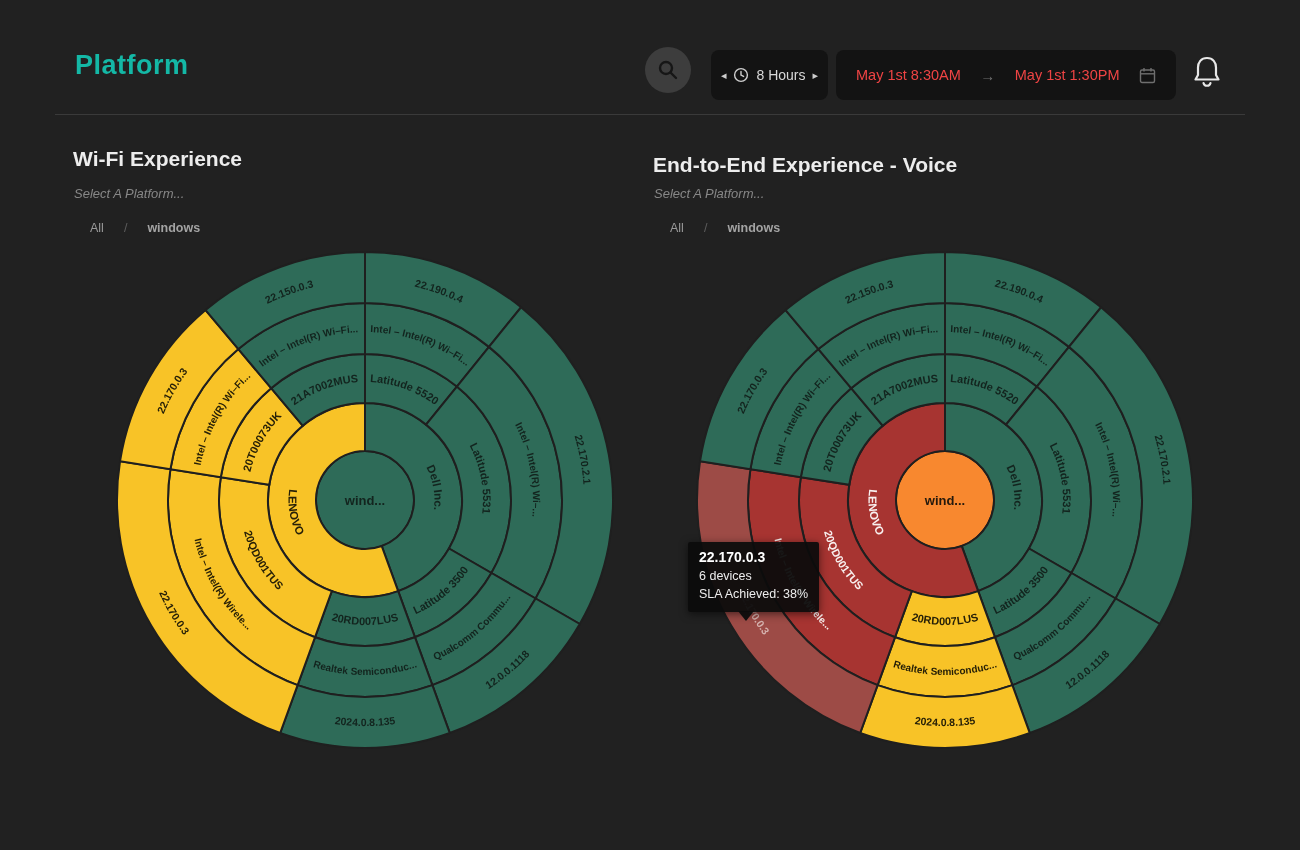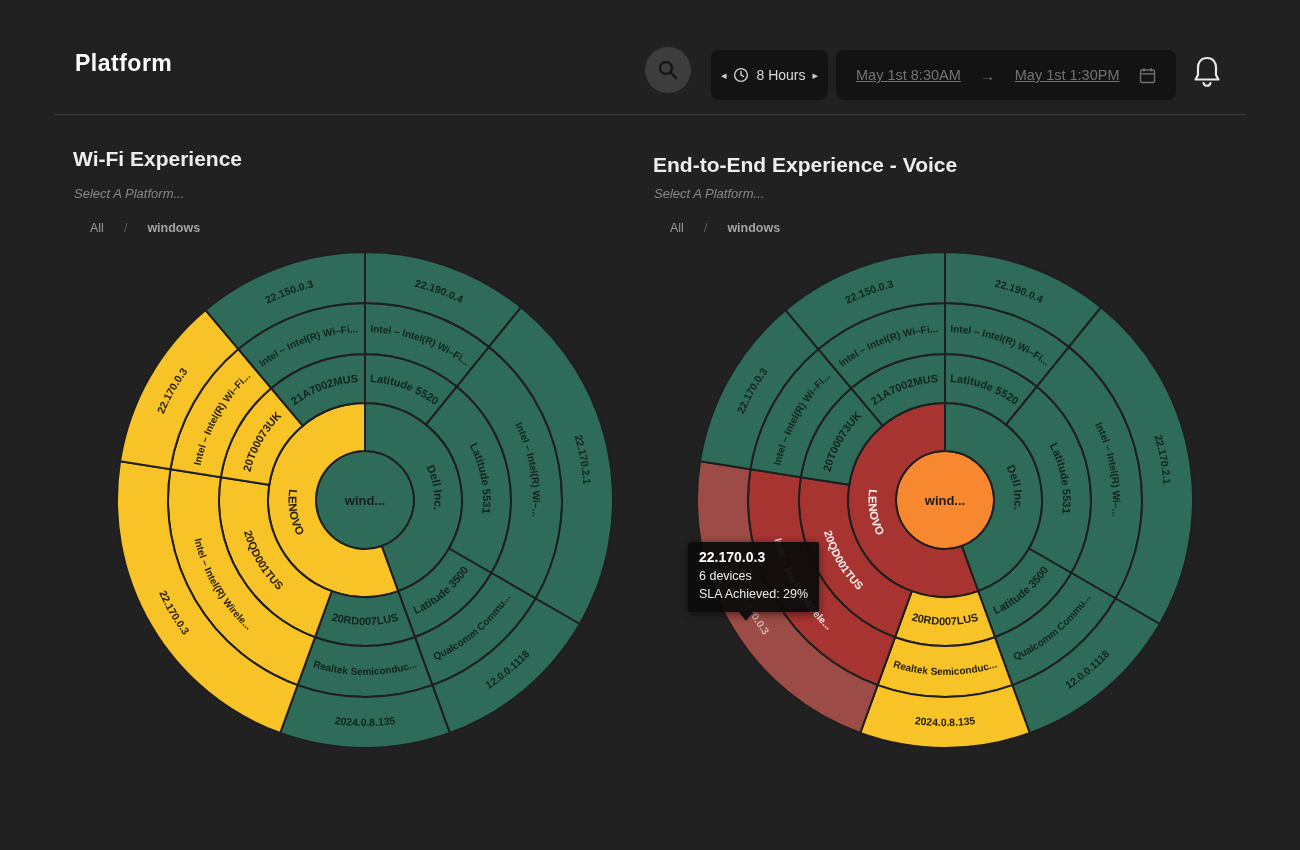--- a/index.html
+++ b/index.html
@@ -1,29 +1,29 @@
 <!DOCTYPE html>
 <html><head>
 <meta charset="utf-8">
 <style>
   html,body{margin:0;padding:0;background:#212121;}
   body{width:1300px;height:850px;position:relative;overflow:hidden;
        font-family:"Liberation Sans","DejaVu Sans",sans-serif;-webkit-font-smoothing:antialiased;}
   .abs{position:absolute;}
   
-  .page-title{left:75px;top:50px;font-size:23px;font-weight:600;color:#ffffff;letter-spacing:.5px;}
+  .page-title{left:75px;top:50px;font-size:27px;font-weight:600;color:#14b8a6;letter-spacing:.5px;}
   .header-divider{left:55px;right:55px;top:114px;height:1px;background:#3a3a3a;}
   .search-btn{left:645px;top:47px;width:46px;height:46px;border-radius:50%;background:#3d3d3d;
               display:flex;align-items:center;justify-content:center;cursor:pointer;}
   .pill{background:#131313;border-radius:8px;height:50px;display:flex;align-items:center;}
   .preset-pill{left:711px;top:50px;width:117px;justify-content:center;gap:7px;}
   .chev{color:#cdcdcd;font-size:11px;line-height:1;}
   .preset-label{color:#d9d9d9;font-size:14px;}
   .date-pill{left:836px;top:50px;width:340px;justify-content:space-between;padding:0 20px;box-sizing:border-box;}
-  .date-text{color:#737373;font-size:14.5px;text-decoration:underline;}
+  .date-text{color:#ef4444;font-size:14.5px;}
   .date-arrow{color:#6f6f6f;font-size:15px;}
   .bell-wrap{left:1190px;top:54px;width:34px;height:38px;cursor:pointer;}
   
   .chart-title{font-size:21px;font-weight:700;color:#ededed;}
   .chart-sub{font-size:13px;font-style:italic;color:#878787;}
   .crumb{font-size:12.5px;display:flex;gap:20px;align-items:center;}
   .crumb .root{color:#9a9a9a;}
   .crumb .sep{color:#5d5d5d;}
   .crumb .cur{color:#a3a3a3;font-weight:600;}
   svg{display:block;}
@@ -245,15 +245,15 @@
       <text font-size="10.5" font-weight="600" fill="#272007"><textPath href="#sb1_19" xlink:href="#sb1_19" startOffset="50%" text-anchor="middle">2024.0.8.135</textPath></text>
       <text font-size="10.5" font-weight="600" fill="#d6b3af"><textPath href="#sb1_20" xlink:href="#sb1_20" startOffset="50%" text-anchor="middle">22.170.0.3</textPath></text>
       <text font-size="10.5" font-weight="600" fill="#13241e"><textPath href="#sb1_21" xlink:href="#sb1_21" startOffset="50%" text-anchor="middle">22.170.0.3</textPath></text>
       <text font-size="10.5" font-weight="600" fill="#13241e"><textPath href="#sb1_22" xlink:href="#sb1_22" startOffset="50%" text-anchor="middle">22.150.0.3</textPath></text>
     </svg>
 </section>
 
 <div class="abs tooltip">
   <div class="tt-title">22.170.0.3</div>
   <div class="tt-line">6 devices</div>
-  <div class="tt-line">SLA Achieved: 29%</div>
+  <div class="tt-line">SLA Achieved: 38%</div>
   <div class="tt-arrow"></div>
 </div>
 
 </body></html>

